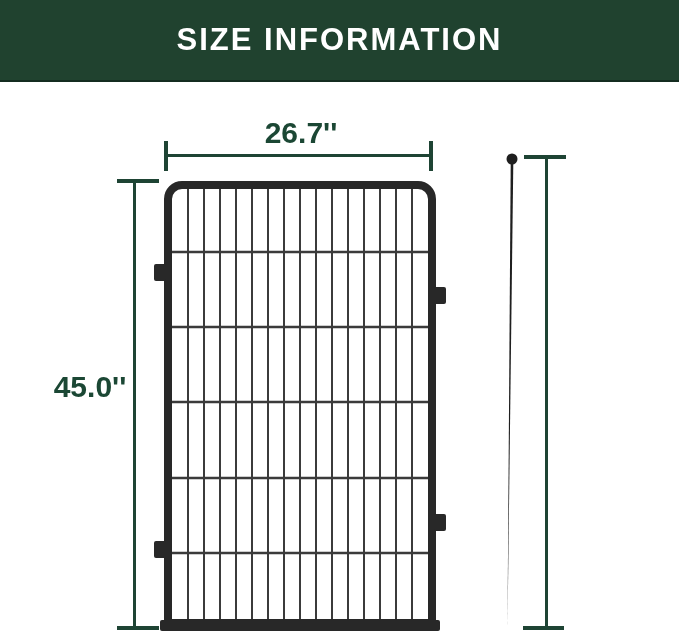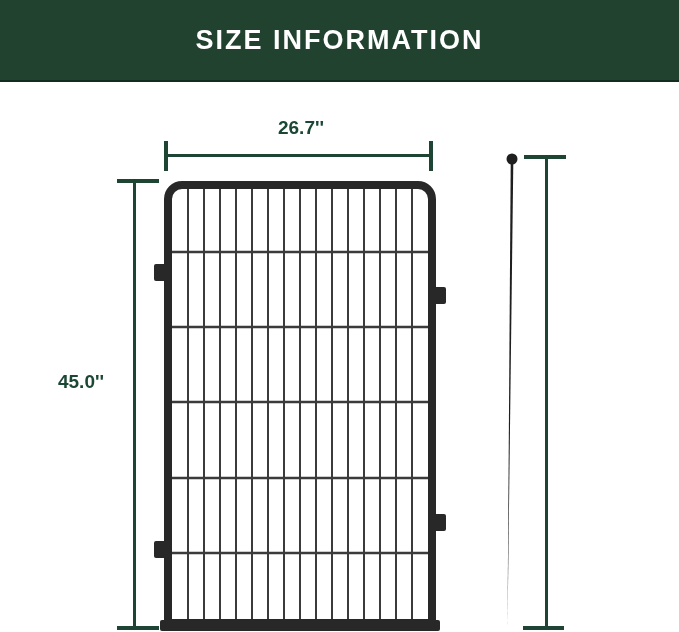--- a/index.html
+++ b/index.html
@@ -18,30 +18,30 @@
     font-family:"Liberation Sans",sans-serif;
   }
   
   .band{
     position:absolute;left:0;top:0;width:679px;height:80px;
     background:var(--header-bg);
     border-bottom:2px solid var(--header-edge);
     display:flex;align-items:center;justify-content:center;
   }
   .band h1{
-    margin:12px;color:#ffffff;font-size:27px;font-weight:800;
+    margin:12px;color:#ffffff;font-size:31px;font-weight:800;
     letter-spacing:2px;white-space:nowrap;
   }
   
   .dim-label{
     position:absolute;color:var(--label-green);
-    font-size:19px;font-weight:700;white-space:nowrap;line-height:1;
+    font-size:30px;font-weight:700;white-space:nowrap;line-height:1;
   }
   .width-label{left:241px;top:118px;width:120px;text-align:center;}
-  .height-label{left:36px;top:372px;width:90px;text-align:center;}
+  .height-label{left:45px;top:372px;width:90px;text-align:center;}
   .stake-label{left:557px;top:382px;}
   
   .dim-line,.dim-tick{position:absolute;background:var(--accent-green);}
   .width-line{left:166px;top:154px;width:266px;height:3px;}
   .width-tick-left{left:164px;top:141px;width:4px;height:30px;}
   .width-tick-right{left:429px;top:141px;width:4px;height:30px;}
   .height-line{left:133px;top:181px;width:3px;height:448px;}
   .height-tick-top{left:117px;top:179px;width:42px;height:4px;}
   .height-tick-bottom{left:117px;top:626px;width:42px;height:4px;}
   .stake-line{left:545px;top:157px;width:3px;height:472px;}

